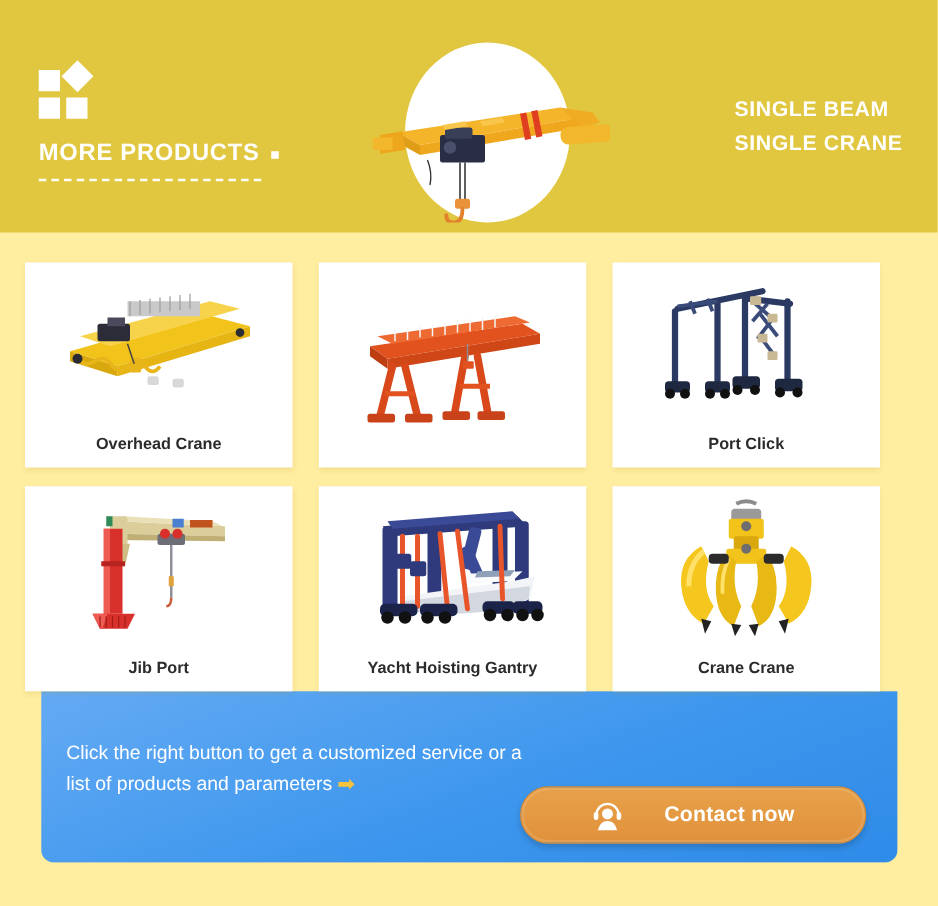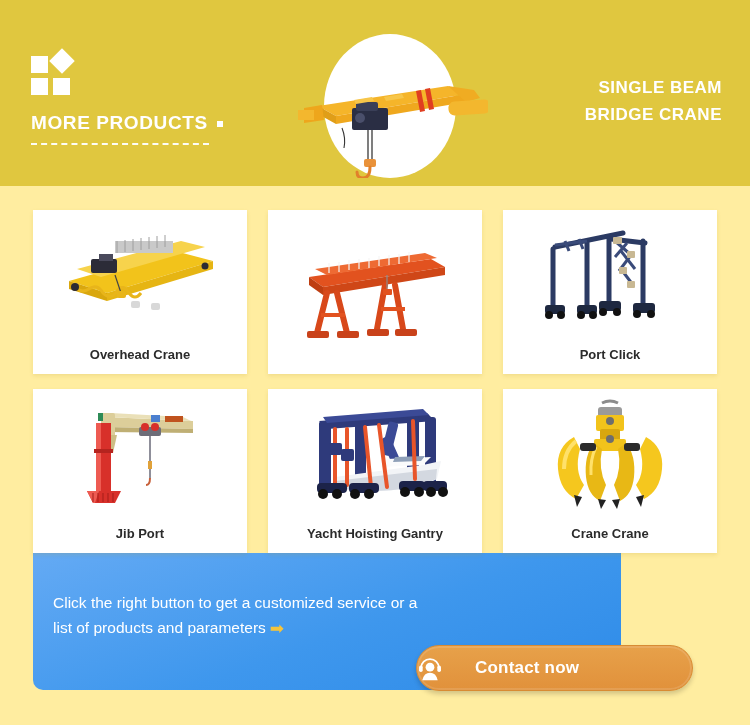--- a/index.html
+++ b/index.html
@@ -89,32 +89,31 @@
     width: 132px; height: 144px;
     background: #FFFFFF;
     border-radius: 50%;
   }
   .banner-art svg { position: absolute; left: -20px; top: 0; }
 
   .banner-heading {
     position: absolute;
     right: 28px;
     top: 74px;
-    text-align: right;
     color: #FFFFFF;
     font-size: 17px;
     font-weight: bold;
     line-height: 27px;
     letter-spacing: 0.5px;
   }
 
   
   .grid {
     position: absolute;
-    left: 33px;
+    left: 20px;
     top: 210px;
     width: 685px;
     display: grid;
     grid-template-columns: repeat(3, 214px);
     grid-auto-rows: 164px;
     column-gap: 21px;
     row-gap: 15px;
     z-index: 3;
   }
 
@@ -143,21 +142,21 @@
     font-weight: bold;
     color: #2b2b2b;
     white-space: nowrap;
   }
 
   
   .cta {
     position: absolute;
     left: 33px;
     top: 553px;
-    width: 588px;
+    width: 685px;
     height: 137px;
     background: #3E97ED;
     background-image: linear-gradient(160deg, #64AAF4 0%, #3E97ED 55%, #2E8BE8 100%);
     border-radius: 0 0 10px 10px;
     z-index: 1;
   }
   .cta-text {
     position: absolute;
     left: 20px;
     top: 37px;
@@ -180,23 +179,23 @@
     left: 383px;
     top: 76px;
     width: 277px;
     height: 46px;
     background: linear-gradient(#E7A14A, #E1913B);
     border: 1px solid #D88B33;
     border-radius: 23px;
     box-shadow: 0 3px 5px rgba(0,0,0,.18), inset 0 0 0 2px rgba(255,255,255,.12);
     display: flex;
     align-items: center;
+    justify-content: center;
     gap: 32px;
     cursor: pointer;
-    margin-top: 16px;
   }
   .cta-button .label {
     color: #FFFFFF;
     font-size: 17px;
     font-weight: bold;
     letter-spacing: .2px;
     white-space: nowrap;
   }
   .support-icon { width: 26px; height: 26px; display:block; }
 </style>
@@ -249,21 +248,21 @@
         <rect x="66" y="131" width="12" height="8" rx="2" fill="#E9923A"></rect>
         <path d="M72 139 q0 11 -7 11 q-6 0 -6 -6" stroke="#E2802B" stroke-width="3" fill="none" stroke-linecap="round"></path>
 
         <polygon points="56,72 74,69 76,73 58,76" fill="#F7C64A"></polygon>
         <polygon points="86,69 104,66 106,70 88,73" fill="#F7C64A"></polygon>
       </svg>
     </div>
 
     <div class="banner-heading">
       <div>SINGLE BEAM</div>
-      <div>BRIDGE CRANE</div>
+      <div>SINGLE CRANE</div>
     </div>
   </div>
 
   <div class="grid">
 
     <div class="card">
       <div class="card-media">
         <svg width="170" height="110" viewBox="0 0 170 110" aria-hidden="true">
           <polygon points="14,60 120,30 158,40 52,72" fill="#F2C31B"></polygon>
           <polygon points="14,60 52,72 52,80 14,68" fill="#D9A70E"></polygon>

